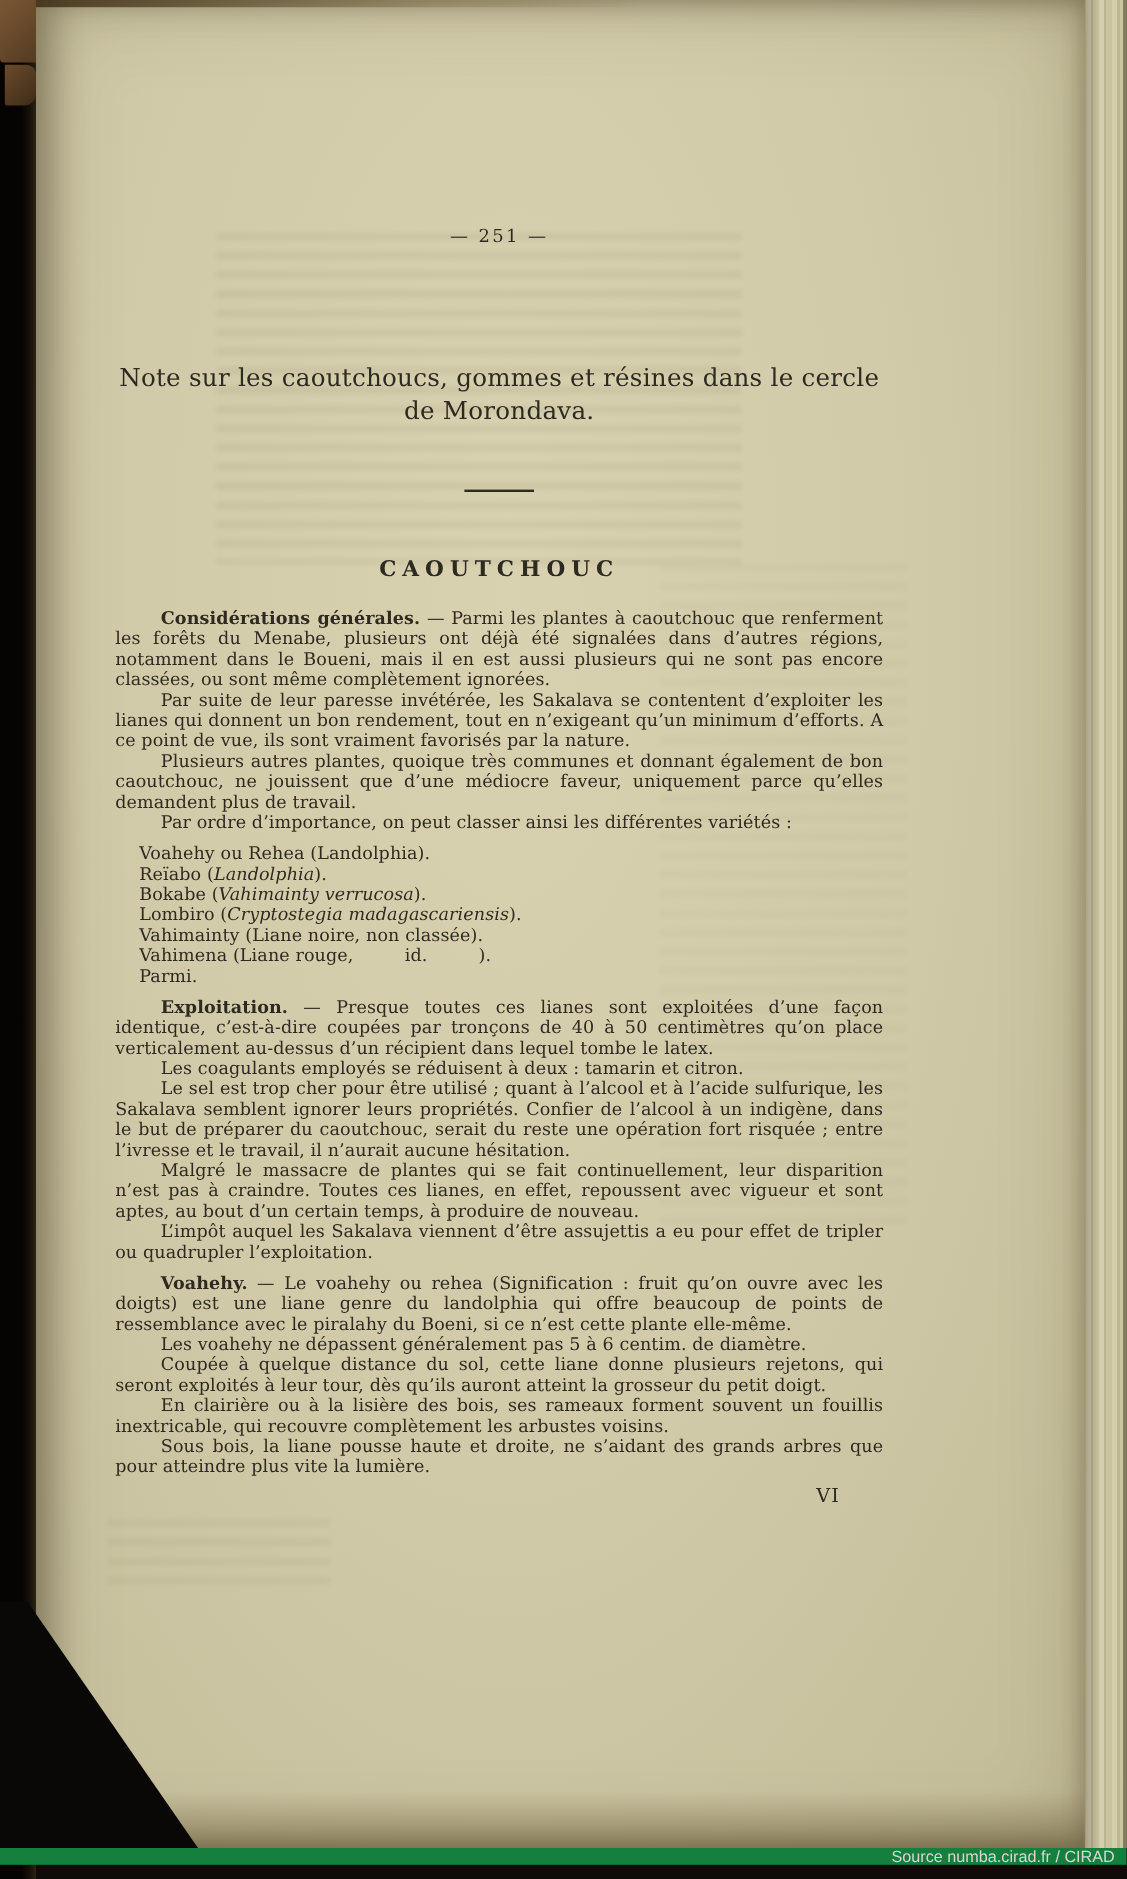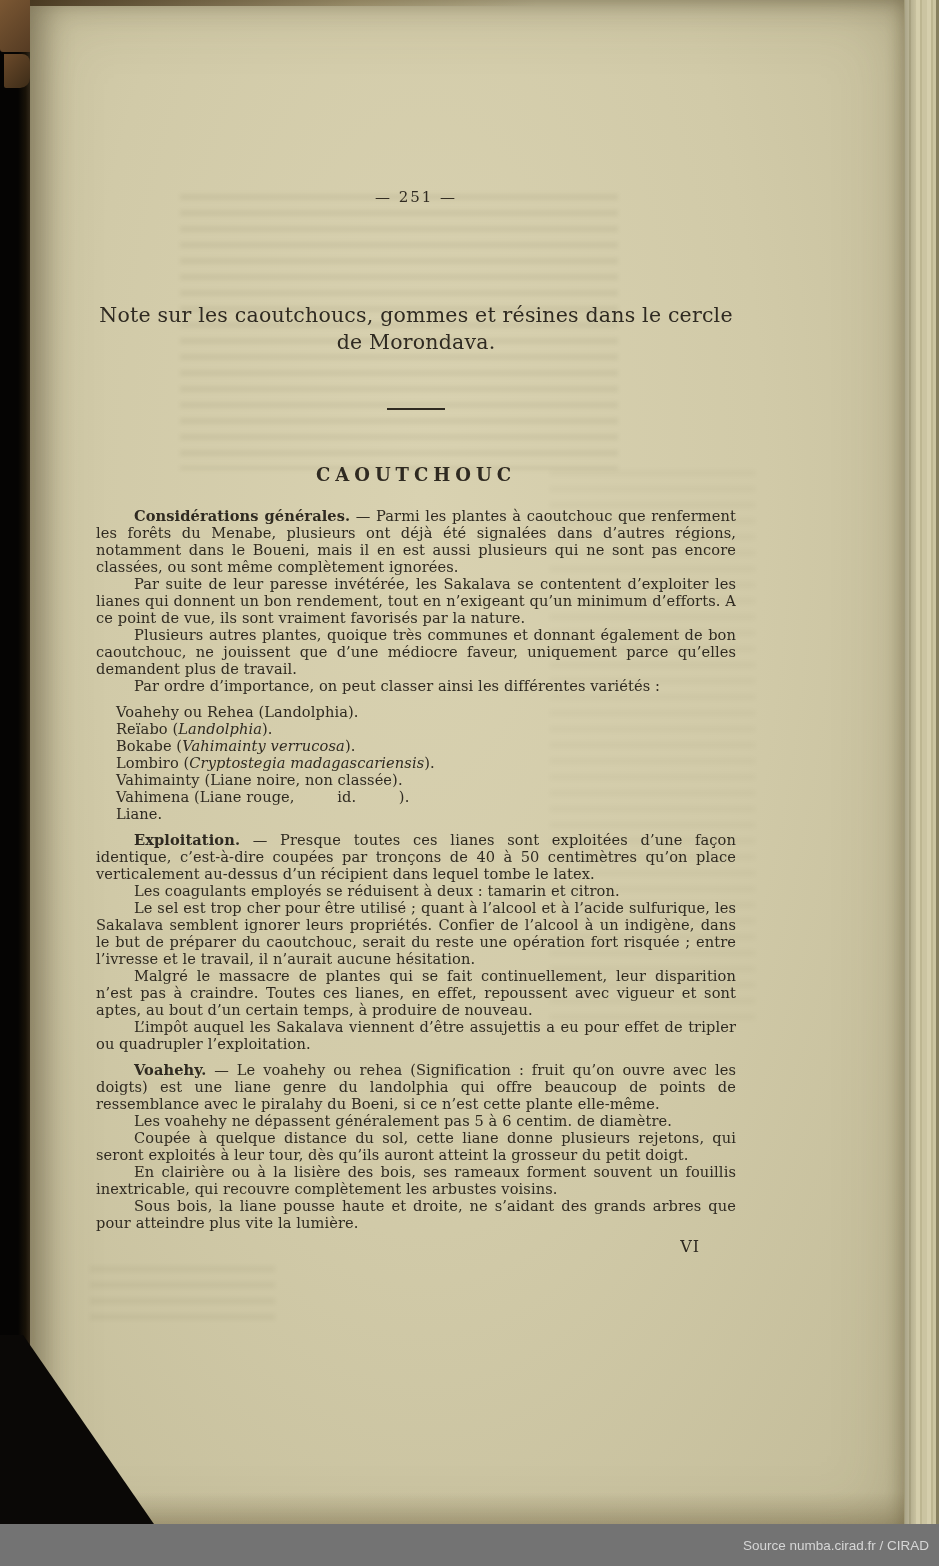--- a/index.html
+++ b/index.html
@@ -129,23 +129,23 @@
   .it { font-style: italic; }
   .sig {
     margin-top: 7px;
     padding-right: 36px;
     text-align: right;
     font-size: 16px;
     letter-spacing: 1px;
   }
   
   .footer {
-    position: absolute; left: 0; bottom: 0;
-    width: 100%; height: 42px;
-    background: #737373;
+    position: absolute; left: 0; bottom: 12px;
+    width: 100%; height: 14px;
+    background: #15803d;
     color: #d6d6d6;
     font-family: "Liberation Sans", sans-serif;
     font-size: 13.5px;
     display: flex; align-items: center; justify-content: flex-end;
     padding-right: 10px;
     box-sizing: border-box;
   }
 </style>
 </head>
 <body>
@@ -177,21 +177,21 @@
         <p><span>Plusieurs autres plantes, quoique très communes et donnant également de bon caoutchouc, ne jouissent que d’une médiocre faveur, uniquement parce qu’elles demandent plus de travail.</span></p>
         <p><span>Par ordre d’importance, on peut classer ainsi les différentes variétés :</span></p>
 
         <div class="varieties">
           <div class="variety"><span>Voahehy ou Rehea (Landolphia).</span><span class="it"></span><span></span></div>
           <div class="variety"><span>Reïabo (</span><span class="it">Landolphia</span><span>).</span></div>
           <div class="variety"><span>Bokabe (</span><span class="it">Vahimainty verrucosa</span><span>).</span></div>
           <div class="variety"><span>Lombiro (</span><span class="it">Cryptostegia madagascariensis</span><span>).</span></div>
           <div class="variety"><span>Vahimainty (Liane noire, non classée).</span><span class="it"></span><span></span></div>
           <div class="variety"><span>Vahimena (Liane rouge,</span><span class="it"></span><span>&nbsp;&nbsp;&nbsp;&nbsp;&nbsp;&nbsp;&nbsp;&nbsp;&nbsp;id.&nbsp;&nbsp;&nbsp;&nbsp;&nbsp;&nbsp;&nbsp;&nbsp;&nbsp;).</span></div>
-          <div class="variety"><span>Liane.</span><span class="it"></span><span></span></div>
+          <div class="variety"><span>Parmi.</span><span class="it"></span><span></span></div>
         </div>
 
         <p class="sect"><span class="lead">Exploitation.</span><span> — Presque toutes ces lianes sont exploitées d’une façon identique, c’est-à-dire coupées par tronçons de 40 à 50 centimètres qu’on place verticalement au-dessus d’un récipient dans lequel tombe le latex.</span></p>
         <p><span>Les coagulants employés se réduisent à deux : tamarin et citron.</span></p>
         <p><span>Le sel est trop cher pour être utilisé ; quant à l’alcool et à l’acide sulfurique, les Sakalava semblent ignorer leurs propriétés. Confier de l’alcool à un indigène, dans le but de préparer du caoutchouc, serait du reste une opération fort risquée ; entre l’ivresse et le travail, il n’aurait aucune hésitation.</span></p>
         <p><span>Malgré le massacre de plantes qui se fait continuellement, leur disparition n’est pas à craindre. Toutes ces lianes, en effet, repoussent avec vigueur et sont aptes, au bout d’un certain temps, à produire de nouveau.</span></p>
         <p><span>L’impôt auquel les Sakalava viennent d’être assujettis a eu pour effet de tripler ou quadrupler l’exploitation.</span></p>
         <p class="sect"><span class="lead">Voahehy.</span><span> — Le voahehy ou rehea (Signification : fruit qu’on ouvre avec les doigts) est une liane genre du landolphia qui offre beaucoup de points de ressemblance avec le piralahy du Boeni, si ce n’est cette plante elle-même.</span></p>
         <p><span>Les voahehy ne dépassent généralement pas 5 à 6 centim.  de diamètre.</span></p>
         <p><span>Coupée à quelque distance du sol, cette liane donne plusieurs rejetons, qui seront exploités à leur tour, dès qu’ils auront atteint la grosseur du petit doigt.</span></p>

